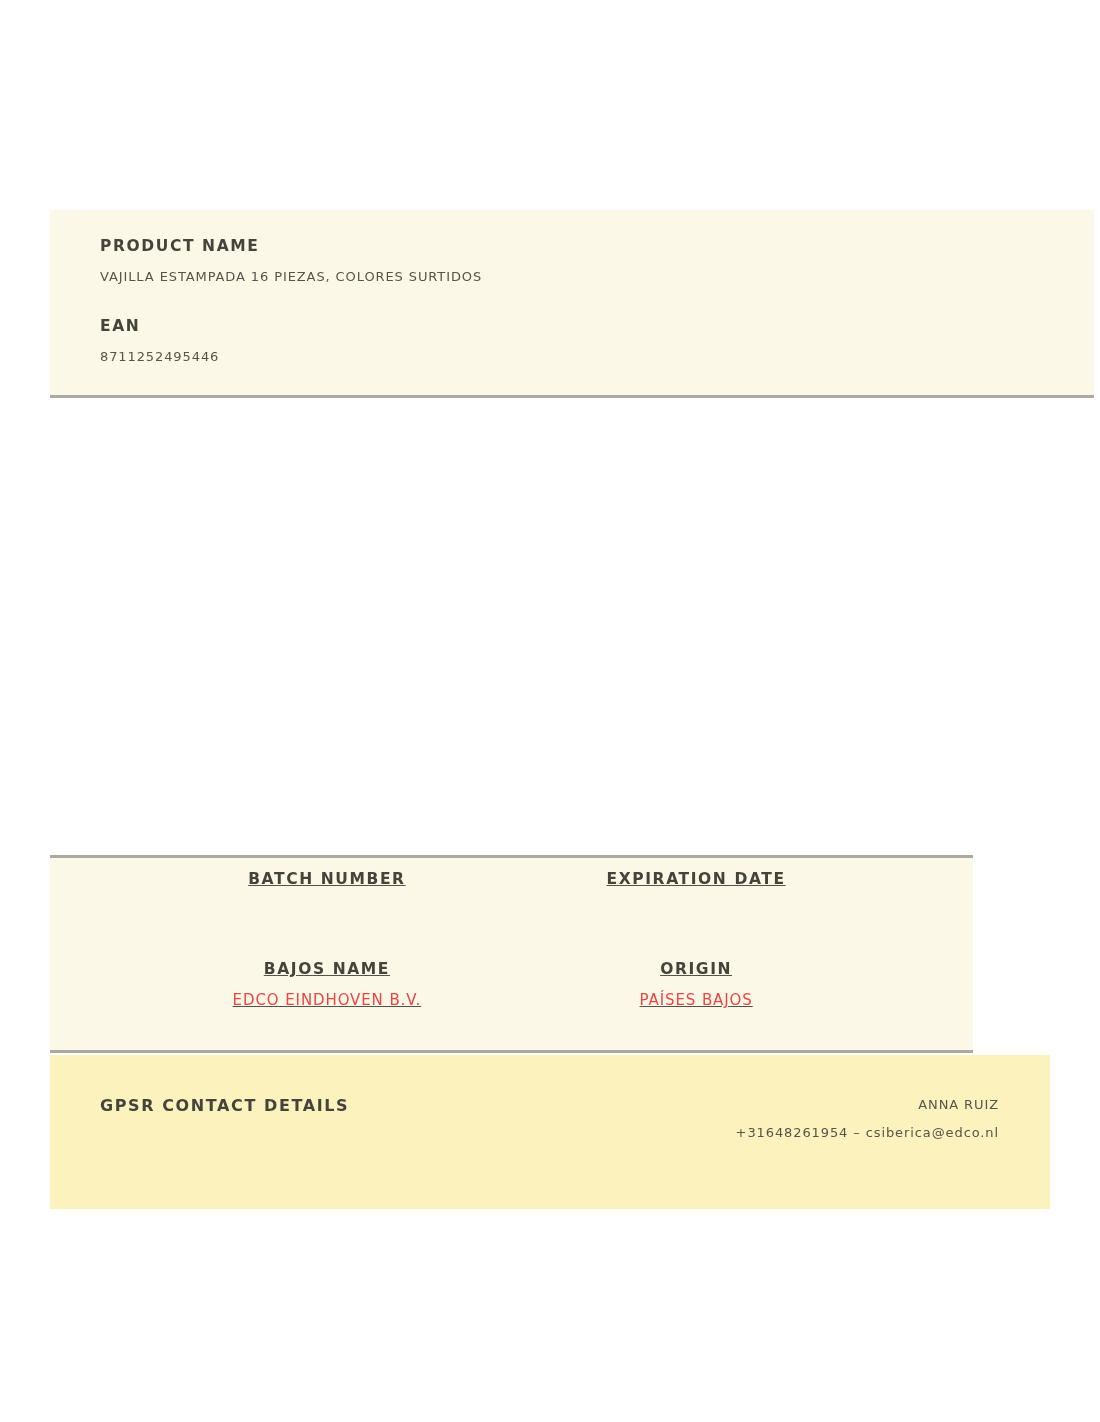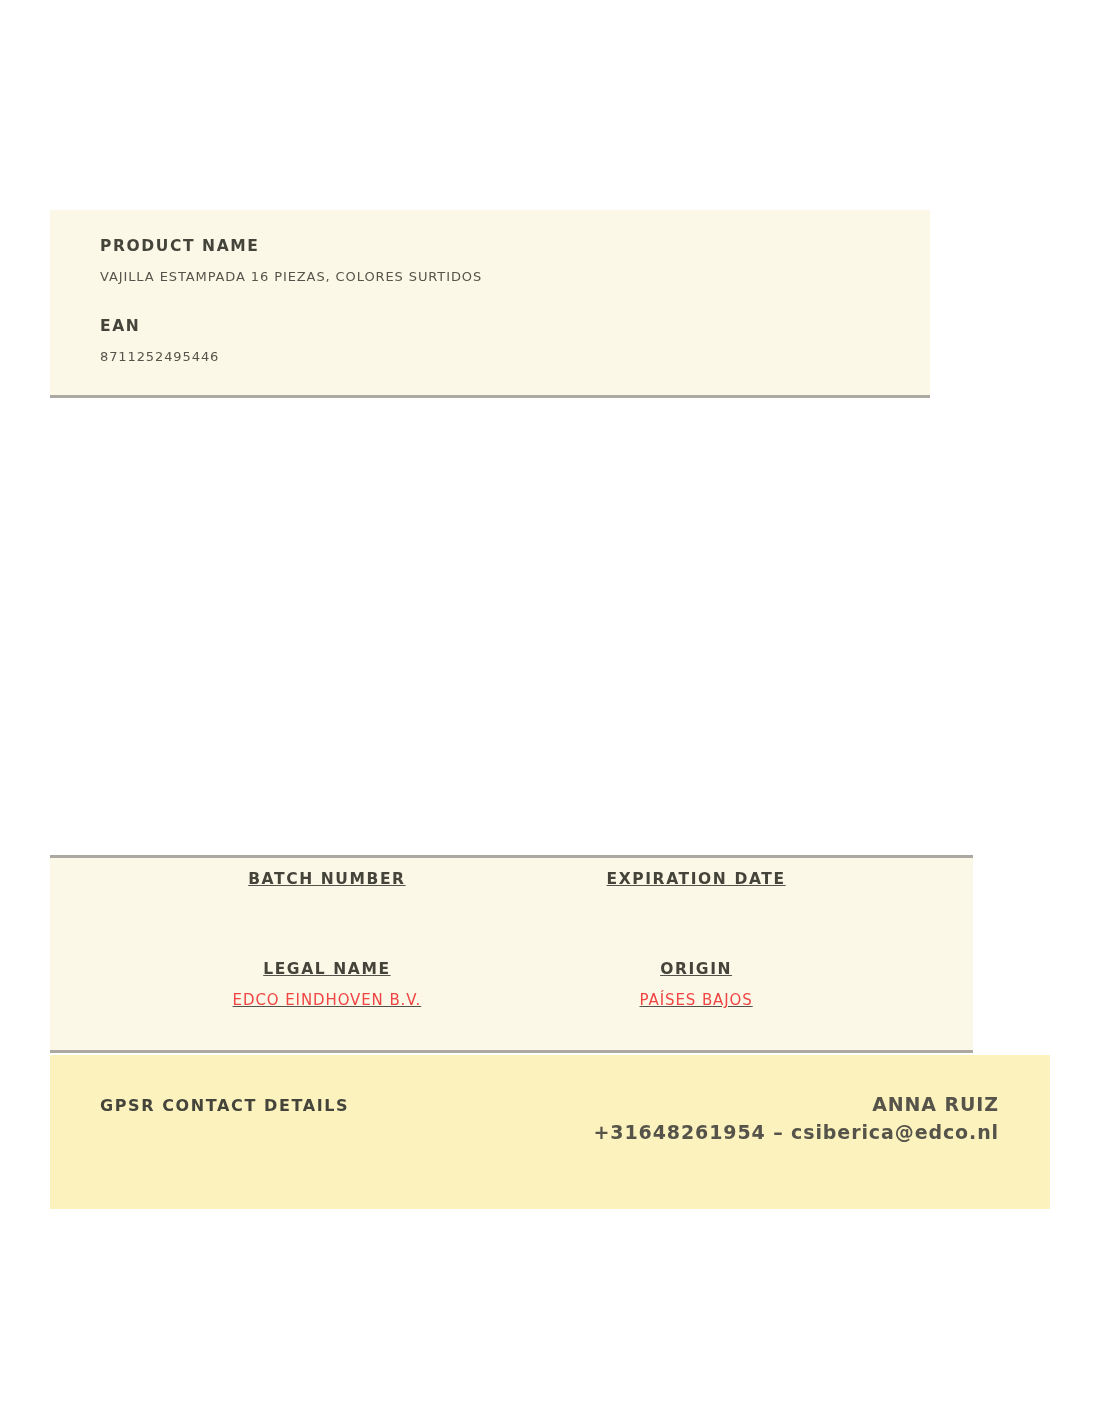--- a/index.html
+++ b/index.html
@@ -14,21 +14,21 @@
     height: 1422px;
     background: #ffffff;
     overflow: hidden;
   }
 
   
   .product-section {
     position: absolute;
     left: 50px;
     top: 210px;
-    width: 880px;
+    width: 1044px;
     height: 188px;
     background: #fcf8e7;
     border-bottom: 3px solid #aba9a2;
     padding: 27px 72px 0 50px;
   }
   .f-label {
     font-size: 15.5px;
     font-weight: bold;
     letter-spacing: 1.6px;
     color: #45443a;
@@ -101,25 +101,24 @@
     color: #45443a;
     line-height: 19px;
     white-space: nowrap;
   }
   .g-contact {
     flex: 1 1 auto;
     text-align: right;
     margin-top: -5px;
   }
   .g-line {
-    font-size: 19px;
+    font-size: 13px;
     letter-spacing: 0.9px;
     color: #56544a;
     line-height: 27.5px;
-    font-weight: bold;
   }
 </style>
 </head>
 <body>
 
 <div class="sheet">
 
   <section class="product-section">
     <div class="field">
       <div class="f-label">PRODUCT NAME</div>
@@ -138,21 +137,21 @@
           <div class="d-label">BATCH NUMBER</div>
           <div class="d-value"></div>
         </div>
         <div class="d-cell">
           <div class="d-label">EXPIRATION DATE</div>
           <div class="d-value"></div>
         </div>
       </div>
       <div class="details-row">
         <div class="d-cell">
-          <div class="d-label">LEGAL NAME</div>
+          <div class="d-label">BAJOS NAME</div>
           <div class="d-value">EDCO EINDHOVEN B.V.</div>
         </div>
         <div class="d-cell">
           <div class="d-label">ORIGIN</div>
           <div class="d-value">PAÍSES BAJOS</div>
         </div>
       </div>
     </div>
   </section>
 

